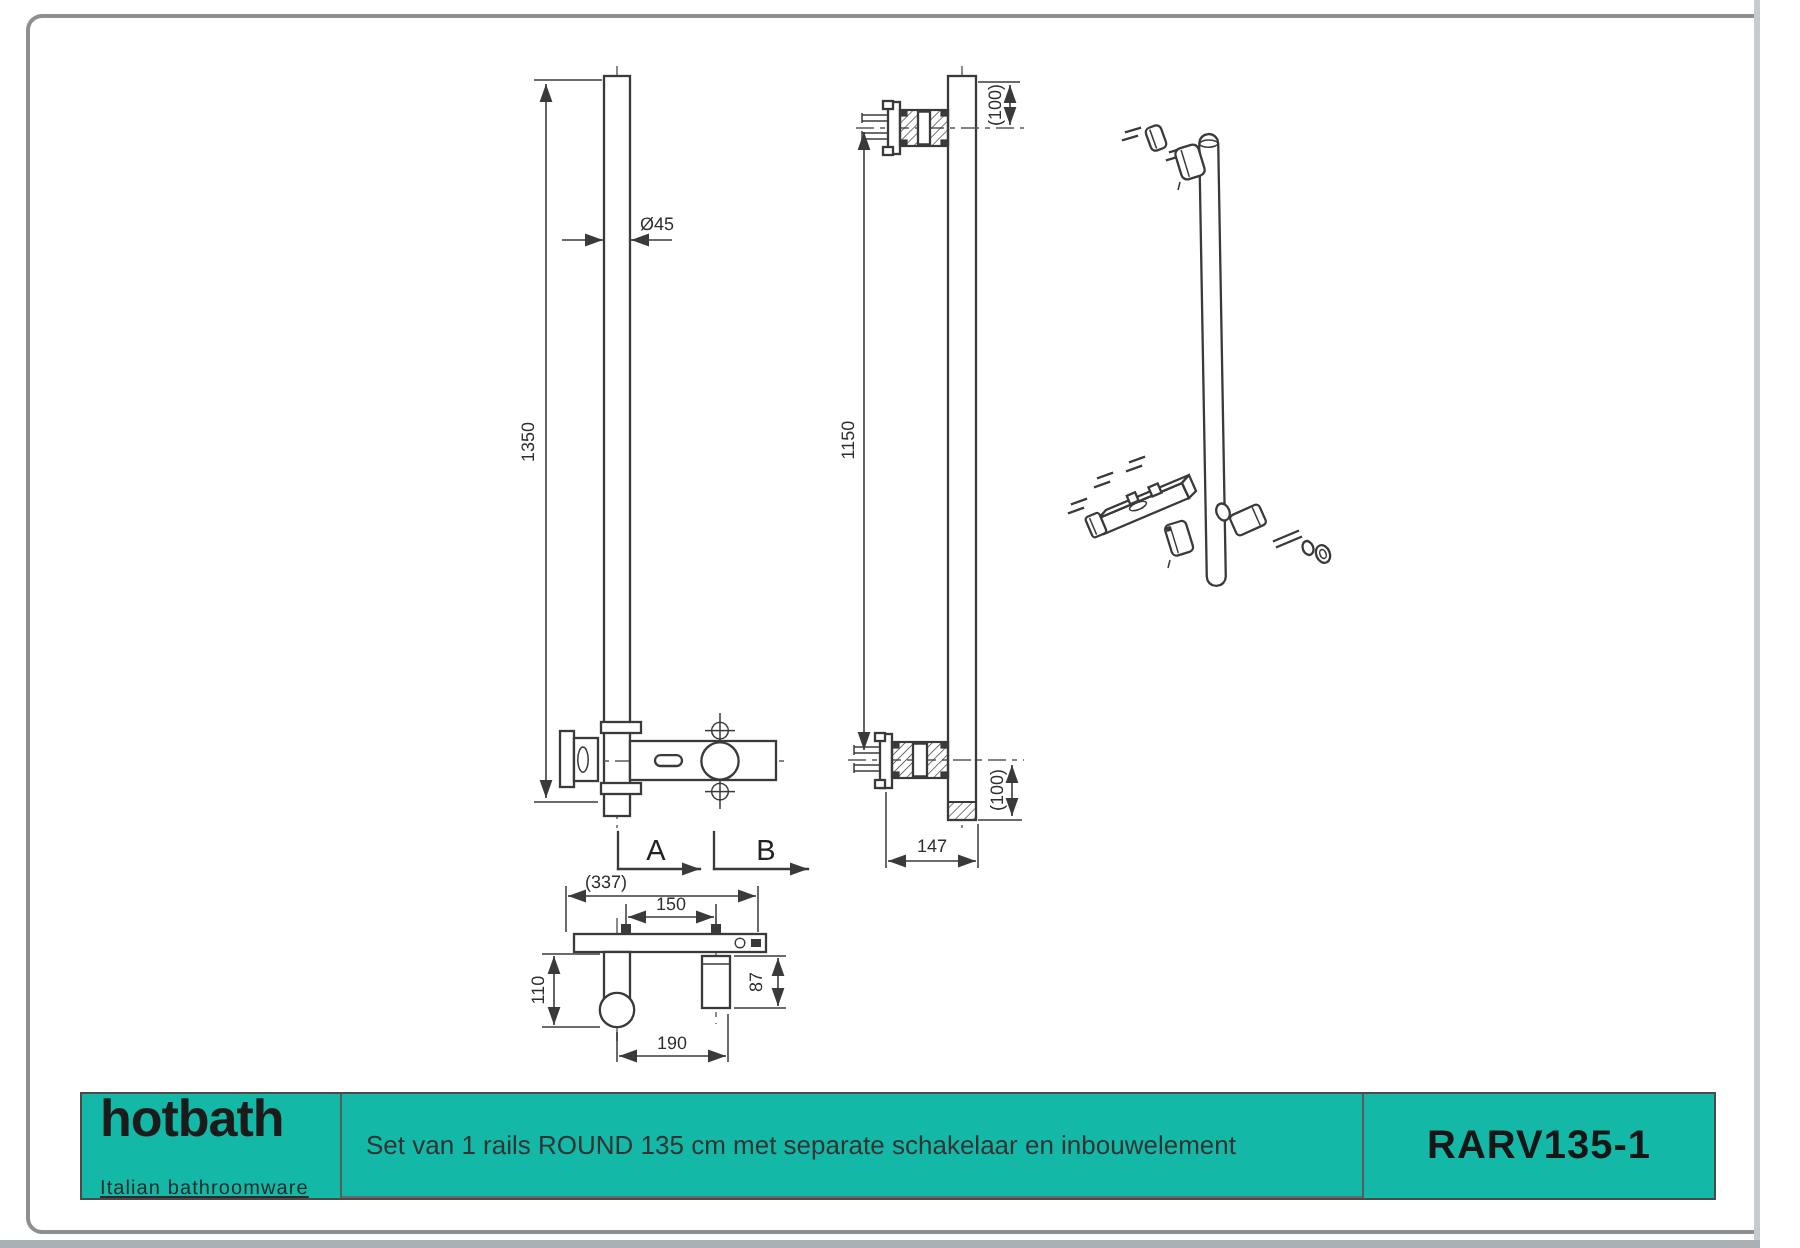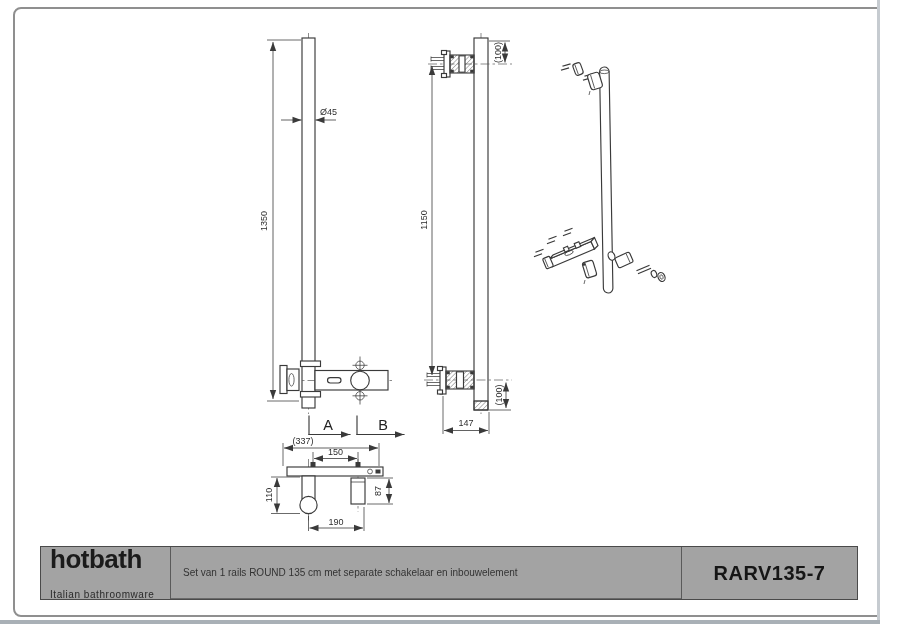--- a/index.html
+++ b/index.html
@@ -13,28 +13,28 @@
   .ln{stroke:#3a3a3a;stroke-width:1.15;fill:none;stroke-linecap:square;}
   .lnw{stroke:#3a3a3a;stroke-width:1.15;fill:#ffffff;}
   .thin{stroke:#3a3a3a;stroke-width:0.75;fill:none;}
   .dim{stroke:#3a3a3a;stroke-width:0.8;fill:none;}
   .cl{stroke:#5a5a5a;stroke-width:0.7;fill:none;stroke-dasharray:9 3 2.5 3;}
   .blk{fill:#3a3a3a;stroke:none;}
   text.d{font-family:"Liberation Sans",sans-serif;font-size:9px;fill:#2e2e2e;}
   text.sec{font-family:"Liberation Sans",sans-serif;font-size:14.5px;fill:#222;}
   
   .titleblock{position:absolute;left:40px;top:546px;width:818px;height:54px;
-        border:1.5px solid #4a4a4a;display:flex;background:#a3a3a3;box-sizing:border-box;}
+        border:1.5px solid #4a4a4a;display:flex;background:#14b8a6;box-sizing:border-box;}
   .cell{box-sizing:border-box;}
   .logo-cell{width:130px;border-right:1.4px solid #5a5a5a;display:flex;flex-direction:column;
         justify-content:center;padding-left:9px;}
   .brand{font-size:26px;font-weight:bold;color:#1b1b1b;line-height:1;letter-spacing:-0.5px;}
-  .tagline{font-size:10px;color:#2a2a2a;letter-spacing:0.55px;margin-top:17px;}
+  .tagline{font-size:10px;color:#2a2a2a;letter-spacing:0.55px;margin-top:17px;text-decoration:underline;}
   .mid-cell{flex:1;display:flex;flex-direction:column;}
-  .mid-row{flex:1;display:flex;align-items:center;padding-left:12px;font-size:10px;color:#333;}
+  .mid-row{flex:1;display:flex;align-items:center;padding-left:12px;font-size:13px;color:#333;}
   .mid-row.first{border-bottom:1.4px solid #6a6a6a;}
   .part-cell{width:176px;border-left:1.4px solid #5a5a5a;display:flex;align-items:center;
         justify-content:center;font-size:20px;font-weight:bold;color:#161616;letter-spacing:0.5px;}
 </style>
 </head>
 <body>
 
 <div class="page">
 
   <div class="sheet-border"></div>
@@ -245,18 +245,18 @@
   </svg>
 
   <div class="titleblock">
     <div class="cell logo-cell">
       <div class="brand">hotbath</div>
       <div class="tagline">Italian bathroomware</div>
     </div>
     <div class="cell mid-cell">
       <div class="mid-row first">Set van 1 rails ROUND 135 cm met separate schakelaar en inbouwelement</div>
     </div>
-    <div class="cell part-cell">RARV135-7</div>
+    <div class="cell part-cell">RARV135-1</div>
   </div>
 
   <div class="edge-r"></div>
   <div class="edge-b"></div>
 </div>
 
 </body></html>

